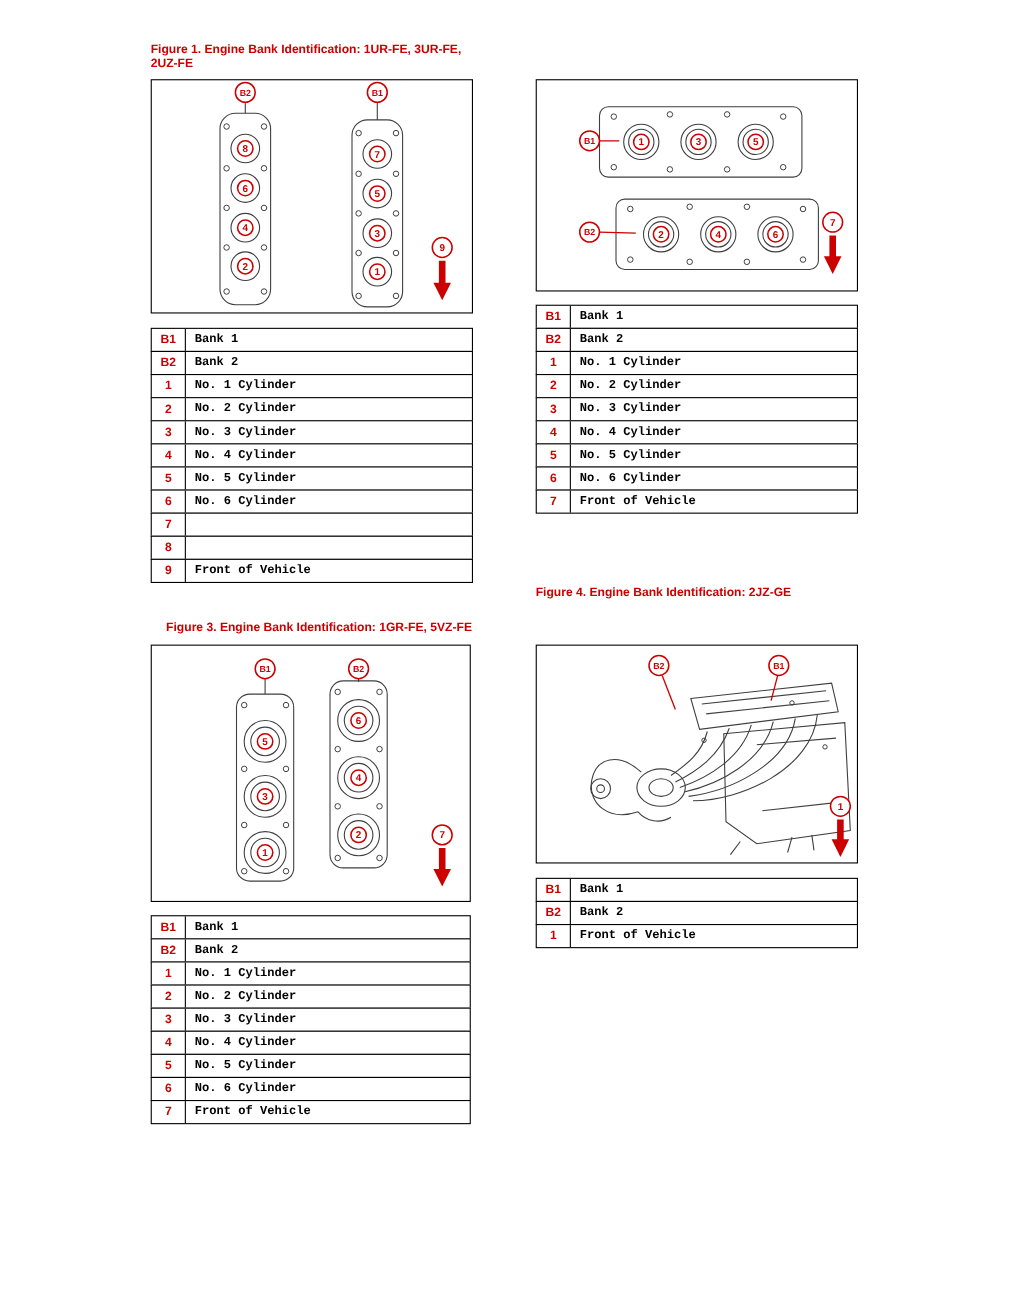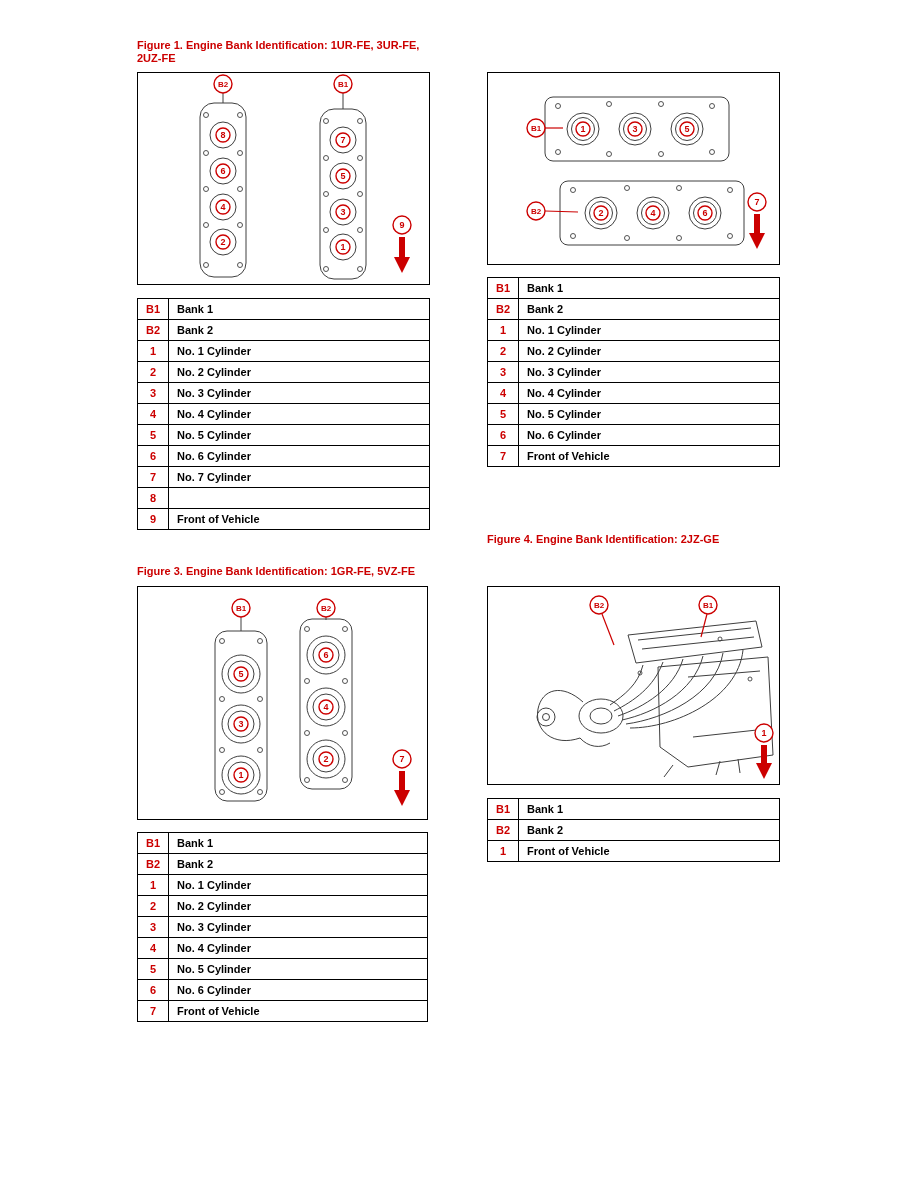--- a/index.html
+++ b/index.html
@@ -5,41 +5,41 @@
   :root { --red:#cc0000; --art:#3f3f3f; }
   * { margin:0; padding:0; box-sizing:border-box; }
   html,body { background:#ffffff; }
   body { font-family:"Liberation Sans", sans-serif; }
   .page { position:relative; width:885px; height:1188px; background:#ffffff; overflow:hidden; }
 
   .caption { position:absolute; width:300px; font-size:11px; font-weight:bold;
              color:var(--red); line-height:13px; }
   #cap1 { left:137px; top:39px; }
   #cap2 { left:487px; top:39px; }
-  #cap3 { left:137px; top:565px; }
+  #cap3 { left:151px; top:565px; }
   #cap4 { left:487px; top:533px; }
 
   .diagram { position:absolute; border:1px solid #000; background:#fff; }
   #dia1 { left:137px; top:72px;  width:293px; height:213px; }
   #dia2 { left:487px; top:72px;  width:293px; height:193px; }
   #dia3 { left:137px; top:586px; width:291px; height:234px; }
   #dia4 { left:487px; top:586px; width:293px; height:199px; }
 
   .legend { position:absolute; }
   #tab1 { left:137px; top:298px; width:293px; }
   #tab2 { left:487px; top:277px; width:293px; }
   #tab3 { left:137px; top:832px; width:291px; }
   #tab4 { left:487px; top:798px; width:293px; }
 
   .legend-row { display:flex; align-items:stretch; height:22px; border:1px solid #000; background:#fff; }
   .legend-row + .legend-row { margin-top:-1px; }
   .legend-key { width:31px; border-right:1px solid #000; color:var(--red);
                 font-size:11px; font-weight:bold; display:flex; align-items:center; justify-content:center; }
   .legend-val { flex:1; color:#000; font-size:11px; font-weight:bold;
-                display:flex; align-items:center; padding-left:8px; }
+                display:flex; align-items:center; padding-left:8px;font-family:Liberation Mono, monospace; }
 
   svg text { font-family:"Liberation Sans", sans-serif; }
   .art  { fill:none; stroke:var(--art); stroke-width:1; }
   .hole { fill:none; stroke:var(--art); stroke-width:0.9; }
   .red-circ { fill:#fff; stroke:var(--red); stroke-width:1.4; }
   .red-num  { fill:var(--red); font-size:9px; font-weight:bold; text-anchor:middle; }
   .bank-num { fill:var(--red); font-size:8px; font-weight:bold; text-anchor:middle; }
   .red-line { stroke:var(--red); stroke-width:1.2; fill:none; }
   .arrow-shaft { stroke:var(--red); stroke-width:6; }
   .arrow-head  { fill:var(--red); stroke:none; }
@@ -175,21 +175,20 @@
         <span class="legend-val">No. 5 Cylinder</span>
       </div>
 
       <div class="legend-row">
         <span class="legend-key">6</span>
         <span class="legend-val">No. 6 Cylinder</span>
       </div>
 
       <div class="legend-row">
         <span class="legend-key">7</span>
-        <span class="legend-val">No. 7 Cylinder</span>
       </div>
 
       <div class="legend-row">
         <span class="legend-key">8</span>
       </div>
 
       <div class="legend-row">
         <span class="legend-key">9</span>
         <span class="legend-val">Front of Vehicle</span>
       </div>

